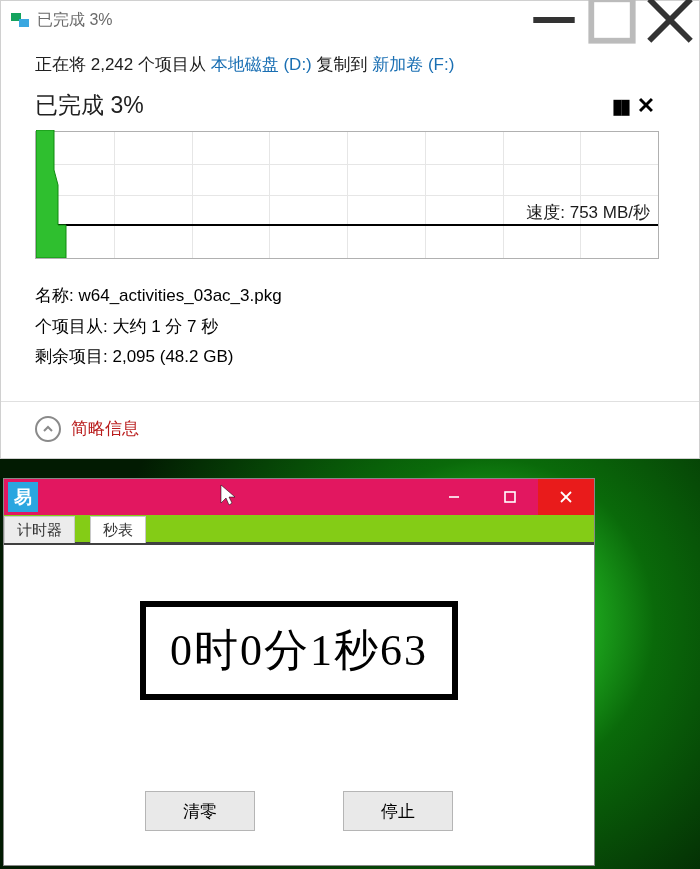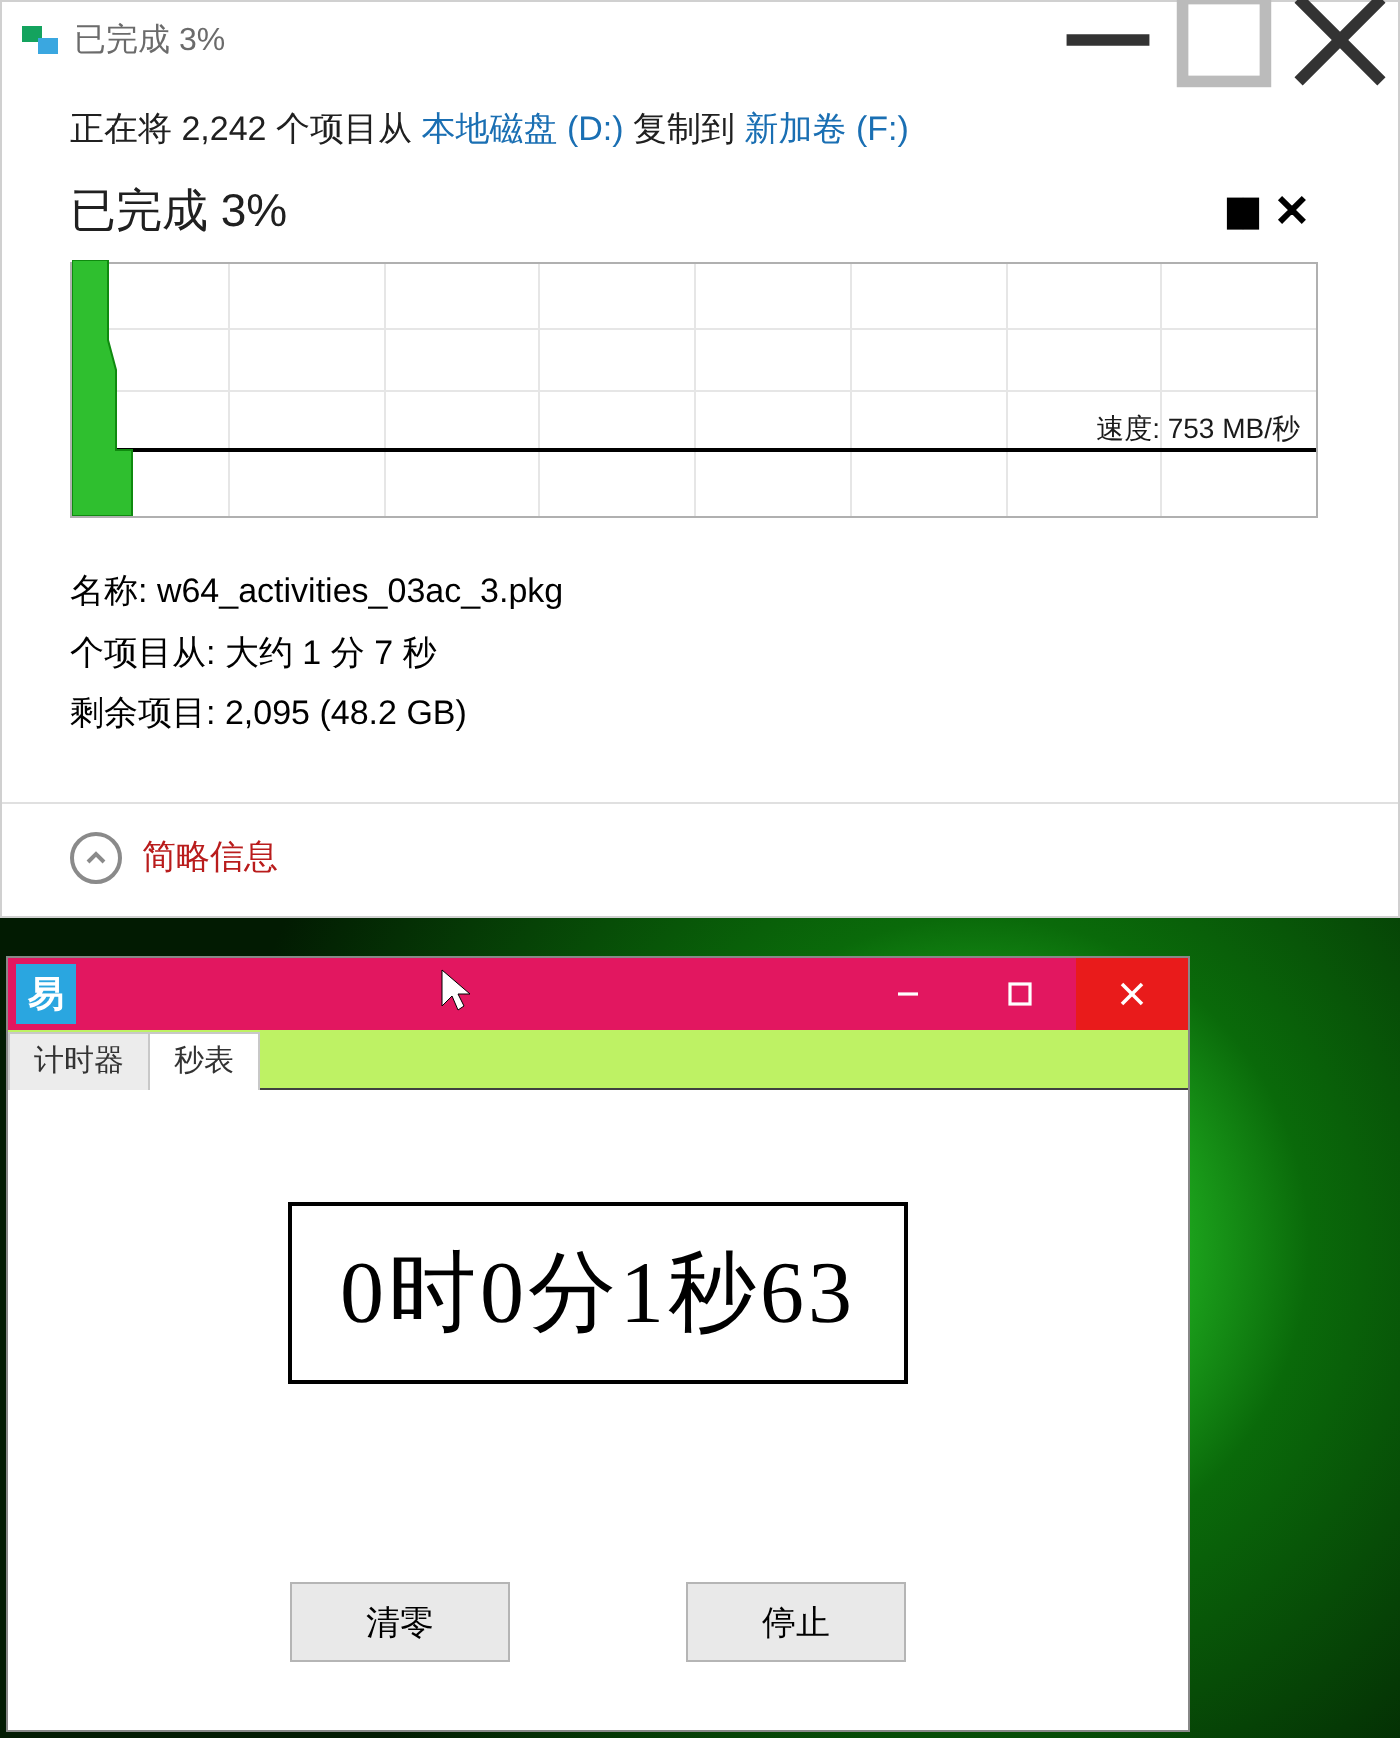--- a/index.html
+++ b/index.html
@@ -19,21 +19,21 @@
   .copyline { font-size: 17px; color:#202020; margin-bottom: 14px; }
   .copyline .link { color:#1a6fb3; }
   .pctline { display:flex; align-items:center; margin-bottom:10px; }
   .pctline .pct { font-size:23px; color:#202020; flex:1; }
   .pctline .ctrl { width:26px; text-align:center; font-size:20px; font-weight:bold; cursor:pointer; }
   .pctline .pause { letter-spacing:-3px; font-family:Arial; }
   .pctline .close { font-size:22px; }
 
   .graph { width: 100%; height: 128px; border:1px solid #b0b0b0; position:relative; background:#fff; margin-bottom:22px; }
   .graph .grid-v, .graph .grid-h { position:absolute; background:#e6e6e6; }
-  .graph .speedlbl { position:absolute; right:8px; bottom:34px; font-size:14px; color:#1b1b1b; }
+  .graph .speedlbl { position:absolute; right:8px; bottom:34px; font-size:17px; color:#1b1b1b; }
   .graph .baseline { position:absolute; left:0; right:0; bottom:32px; height:2px; background:#000; }
   .graph svg { position:absolute; left:0; bottom:0; }
 
   .meta { font-size:17px; color:#000000; line-height:1.8; }
 
   .win1-sep { border-top:1px solid #e0e0e0; margin-top:28px; }
   .win1-footer { display:flex; align-items:center; padding:14px 34px; gap:10px; font-size:17px; color:#b91c1c; }
   .chev-circle { width:26px; height:26px; border:2px solid #8a8a8a; border-radius:50%; display:inline-flex; align-items:center; justify-content:center; color:#8a8a8a; }
   .chev-circle svg { width:12px; height:12px; }
 
@@ -45,26 +45,26 @@
   .win2 { position:absolute; left:3px; top:478px; width:592px; height:388px; background:#fff; border:1px solid #888; }
   .win2-titlebar { height:36px; background:#e21760; display:flex; align-items:center; }
   .win2-titlebar .eicon { width:30px; height:30px; margin-left:4px; background:#2aa6e0; color:#fff; display:flex; align-items:center; justify-content:center; font-size:18px; font-weight:bold; }
   .win2-titlebar .cursor { margin-left:180px; color:#fff; }
   .win2-titlebar .cursor svg{ width:20px; height:24px; }
   .win2-winbtns { margin-left:auto; display:flex; height:100%; }
   .win2-winbtns .wbtn2 { width:56px; display:flex; align-items:center; justify-content:center; color:#fff; }
   .win2-winbtns .wbtn2.close2 { background:#e91b1b; }
   .win2-winbtns .wbtn2 svg { width:14px; height:14px; }
 
-  .win2-tabs { display:flex; border-bottom:1px solid #404040; background:#bef264; height:30px; font-size:15px; }
+  .win2-tabs { display:flex; border-bottom:3px solid #404040; background:#84cc16; height:30px; font-size:15px;gap:16px; }
   .win2-tabs .tab { padding:4px 12px; border:1px solid #c8c8c8; border-bottom:none; background:#ececec; color:#333; margin-right:-1px; position:relative; top:1px; }
   .win2-tabs .tab.active { background:#fff; }
 
   .stopwatch-area { height:246px; display:flex; align-items:flex-start; justify-content:center; padding-top:56px; }
-  .sw-display { border:2px solid #000000; padding:14px 24px; font-size:44px; font-family:"SimSun","宋体",serif; letter-spacing:2px; }
+  .sw-display { border:6px solid #000000; padding:14px 24px; font-size:44px; font-family:"SimSun","宋体",serif; letter-spacing:2px; }
 
   .sw-btnrow { display:flex; justify-content:center; gap:88px; padding-bottom:20px; }
   .sw-btn { width:110px; height:40px; background:#e9e9e9; border:1px solid #b5b5b5; font-size:17px; font-family:"Microsoft YaHei"; cursor:pointer; }
 </style>
 </head>
 <body>
 
 <div class="win1">
   <div class="win1-titlebar">
     <span class="app-icon"></span>

